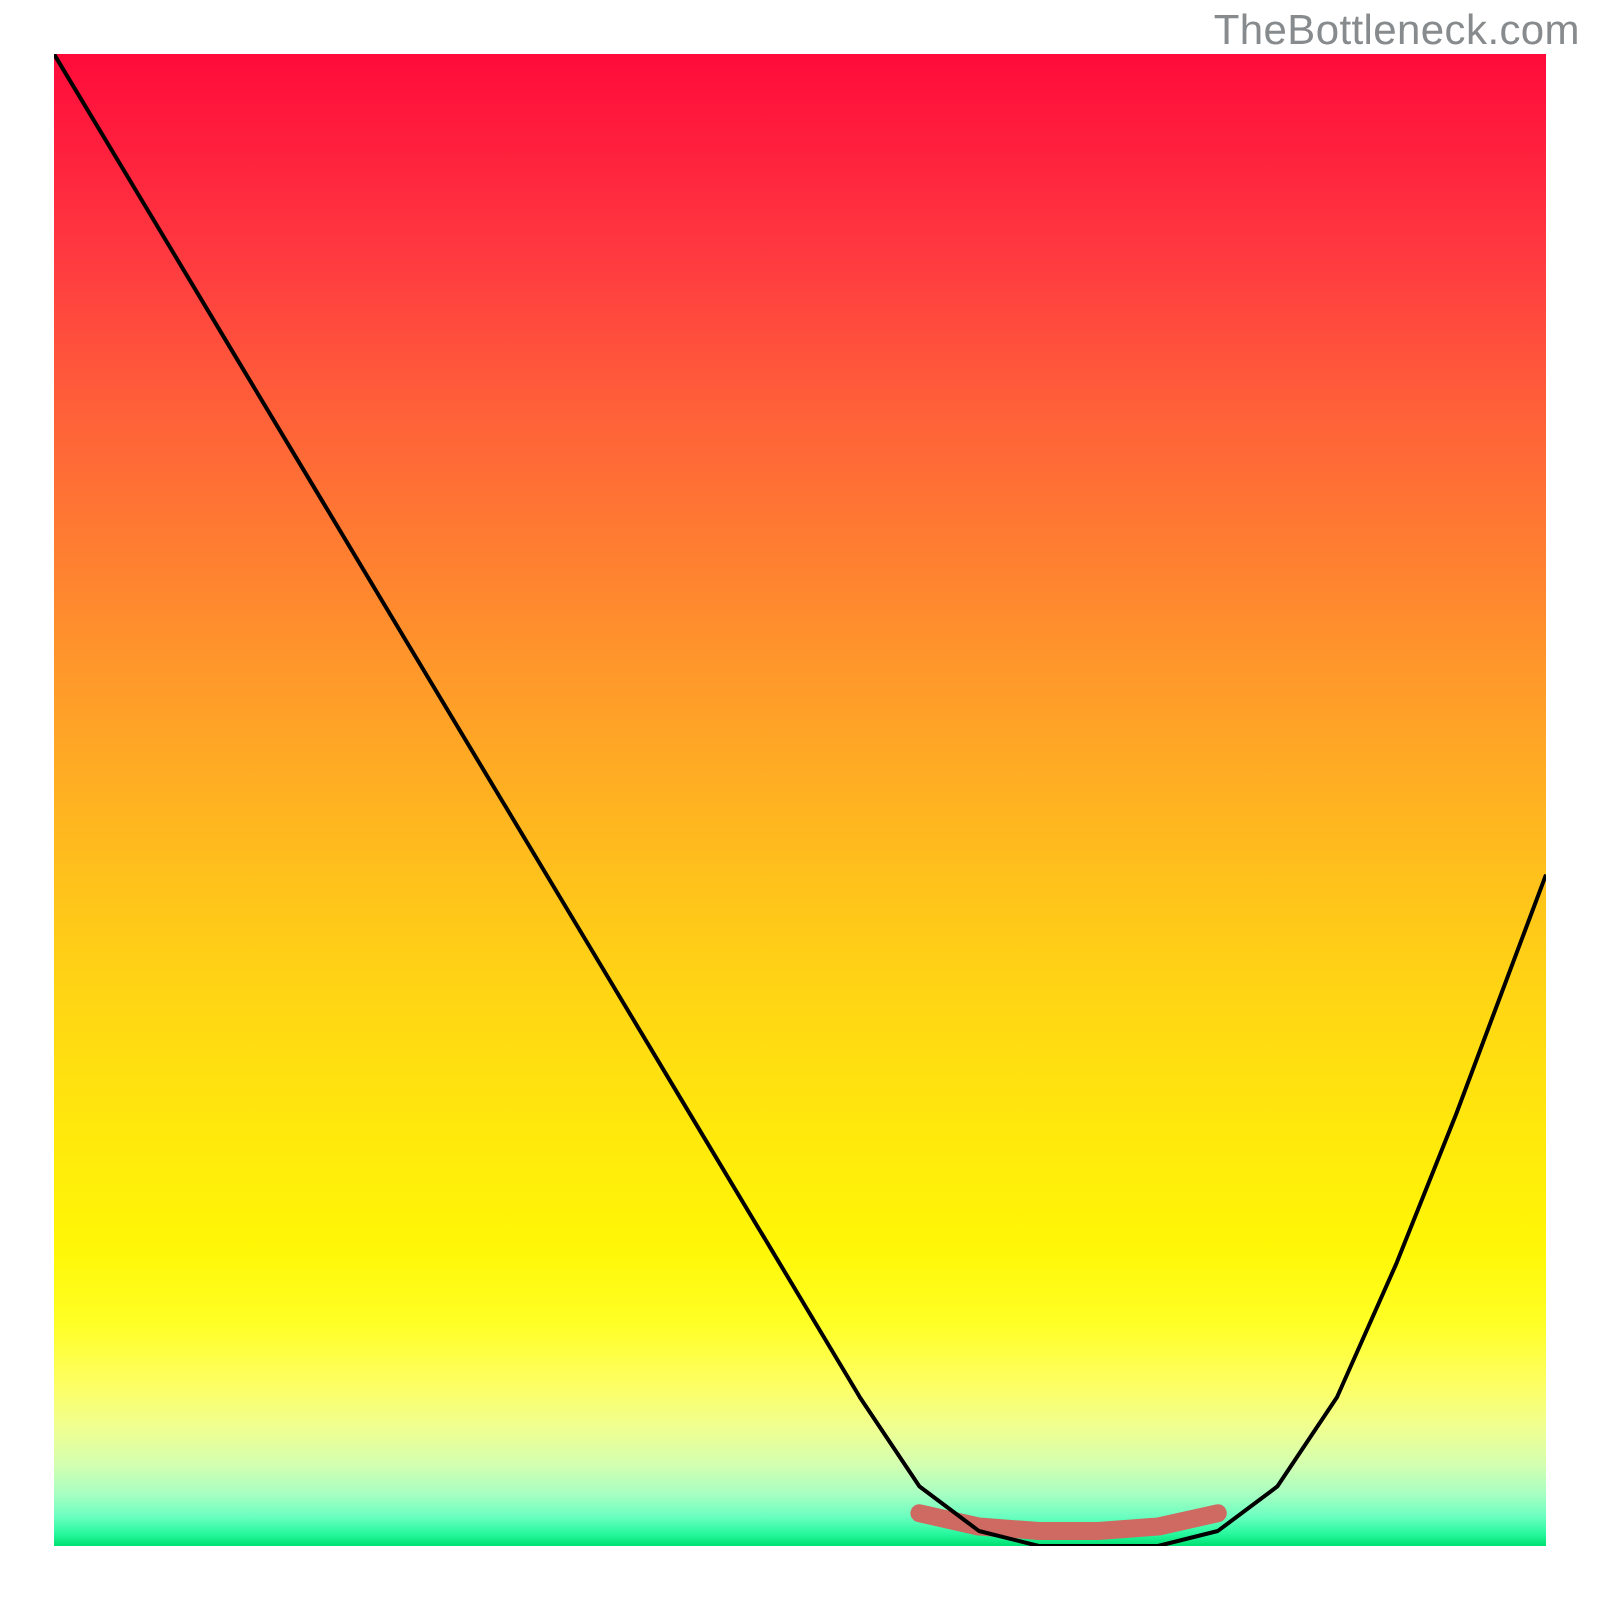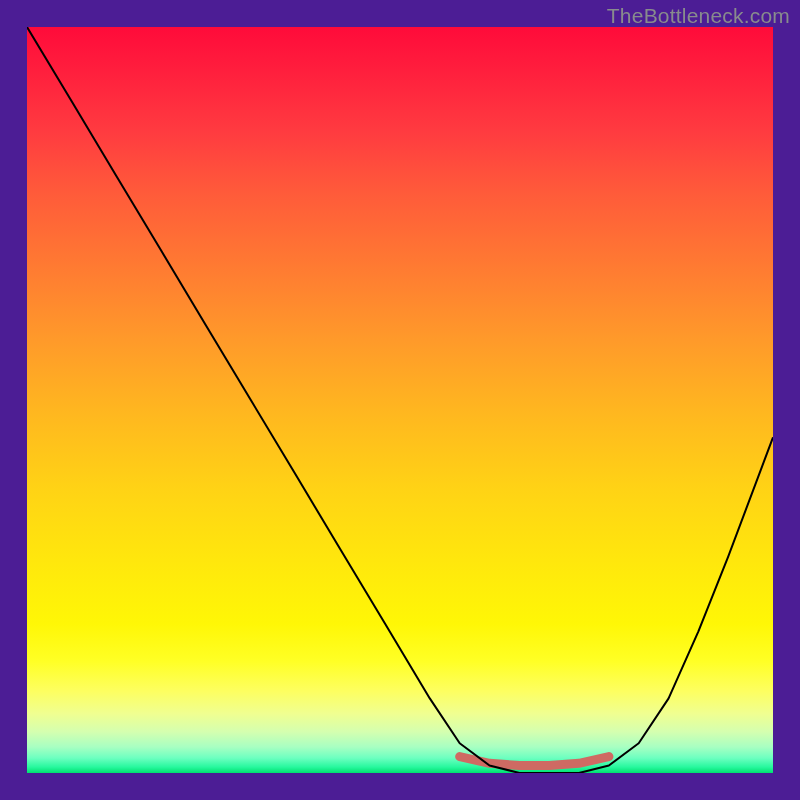--- a/index.html
+++ b/index.html
@@ -7,21 +7,21 @@
     padding: 0;
     width: 800px;
     height: 800px;
     background: #000;
     overflow: hidden;
   }
   .frame {
     position: absolute;
     left: 0; top: 0;
     width: 800px; height: 800px;
-    background: #4c1d95;
+    background: #ffffff;
   }
   .plot-area {
     position: absolute;
     left: 27px;
     top: 27px;
     width: 746px;
     height: 746px;
     overflow: hidden;
   }
   .gradient {

